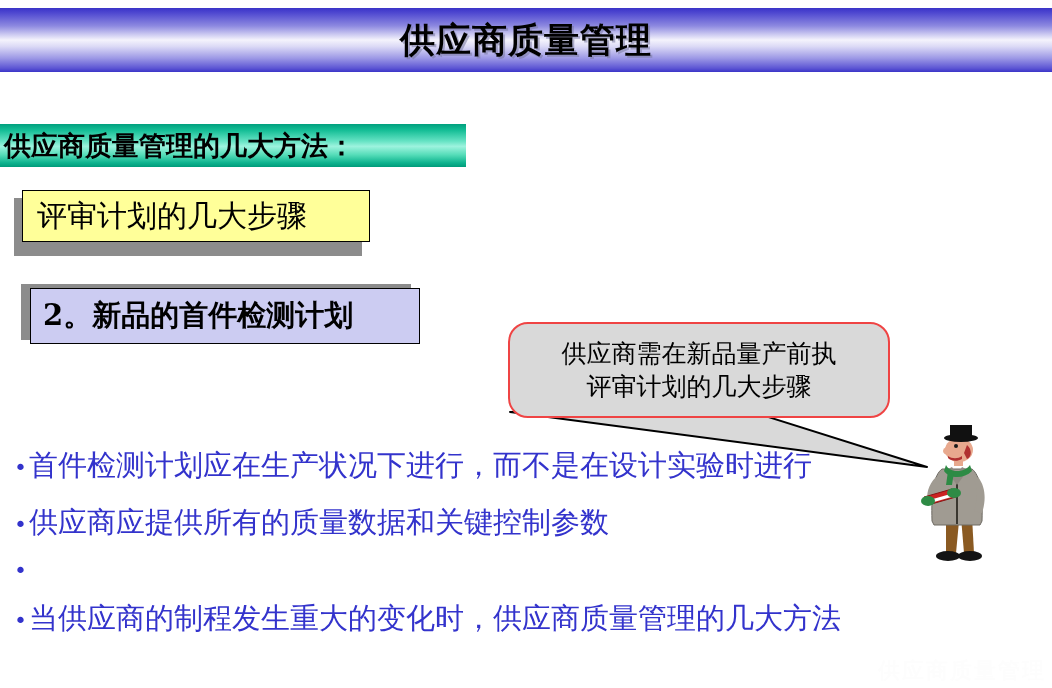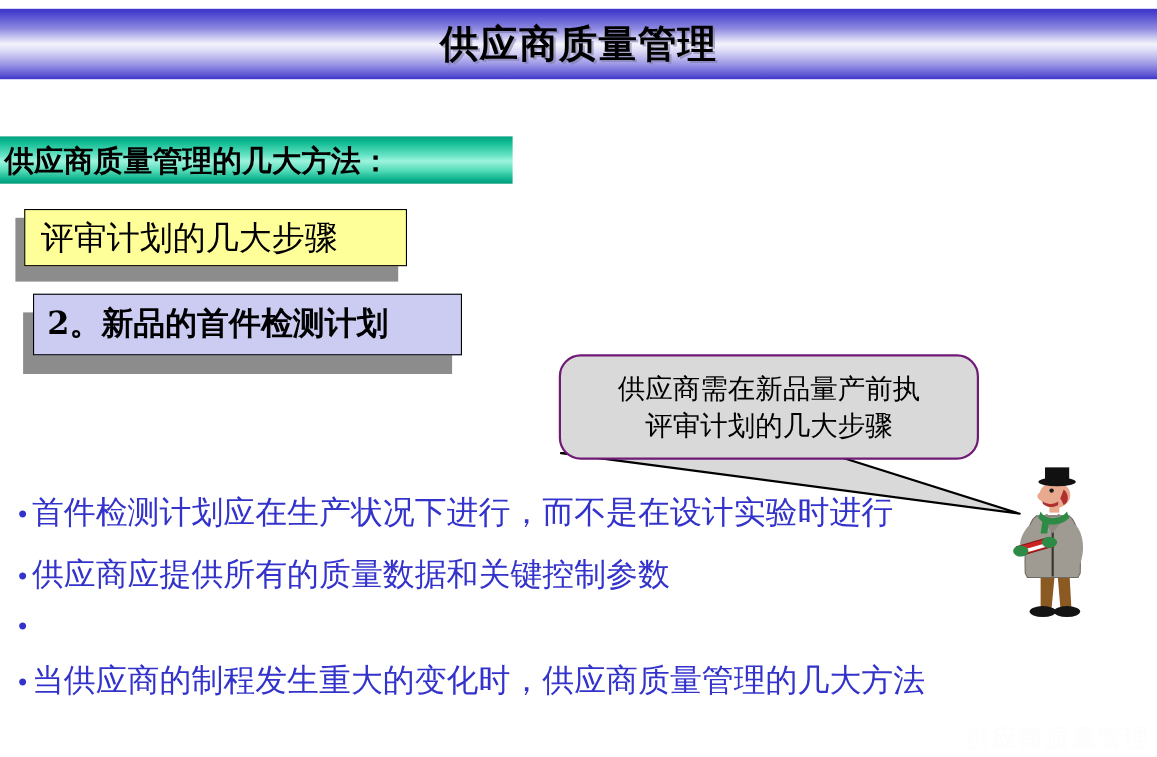--- a/index.html
+++ b/index.html
@@ -106,21 +106,21 @@
     width: 348px;
     height: 58px;
   }
   #yellow-box .box-text {
     font-size: 30px;
     padding-left: 14px;
   }
 
   #lavender-box {
     left: 30px;
-    top: 267px;
+    top: 288px;
     width: 390px;
     height: 56px;
     background: #ccccf2;
     z-index: 2;
   }
   #lavender-box-shadow {
     left: 21px;
     top: 284px;
     width: 390px;
     height: 56px;
@@ -149,21 +149,21 @@
     z-index: 1;
   }
   #callout-bubble {
     position: absolute;
     left: 18px;
     top: 10px;
     width: 382px;
     height: 96px;
     box-sizing: border-box;
     background: #d9d9d9;
-    border: 2px solid #701a75;
+    border: 2px solid #ef4444;
     border-radius: 20px;
     z-index: 2;
     display: flex;
     flex-direction: column;
     align-items: center;
     justify-content: center;
   }
   #callout-bubble .callout-line {
     font-family: "DejaVu Serif", "Liberation Serif", serif;
     font-size: 25px;

